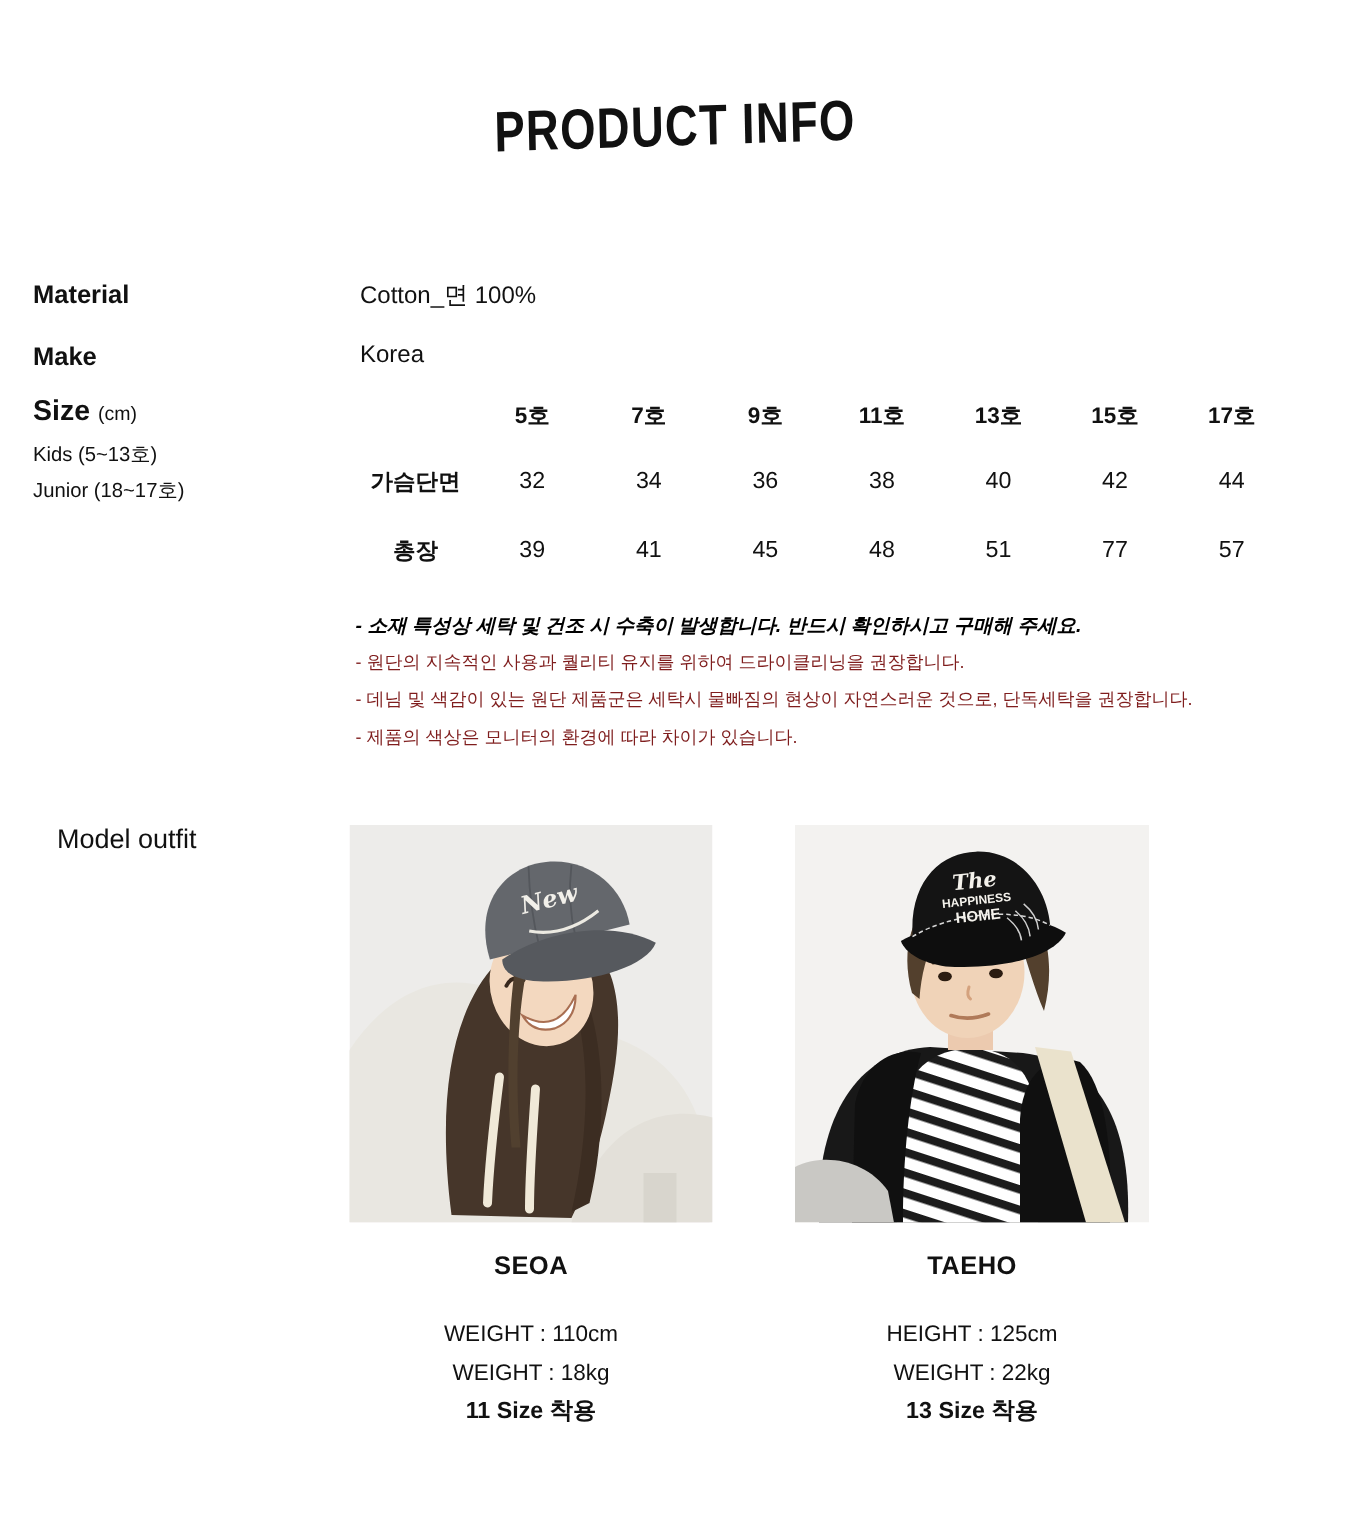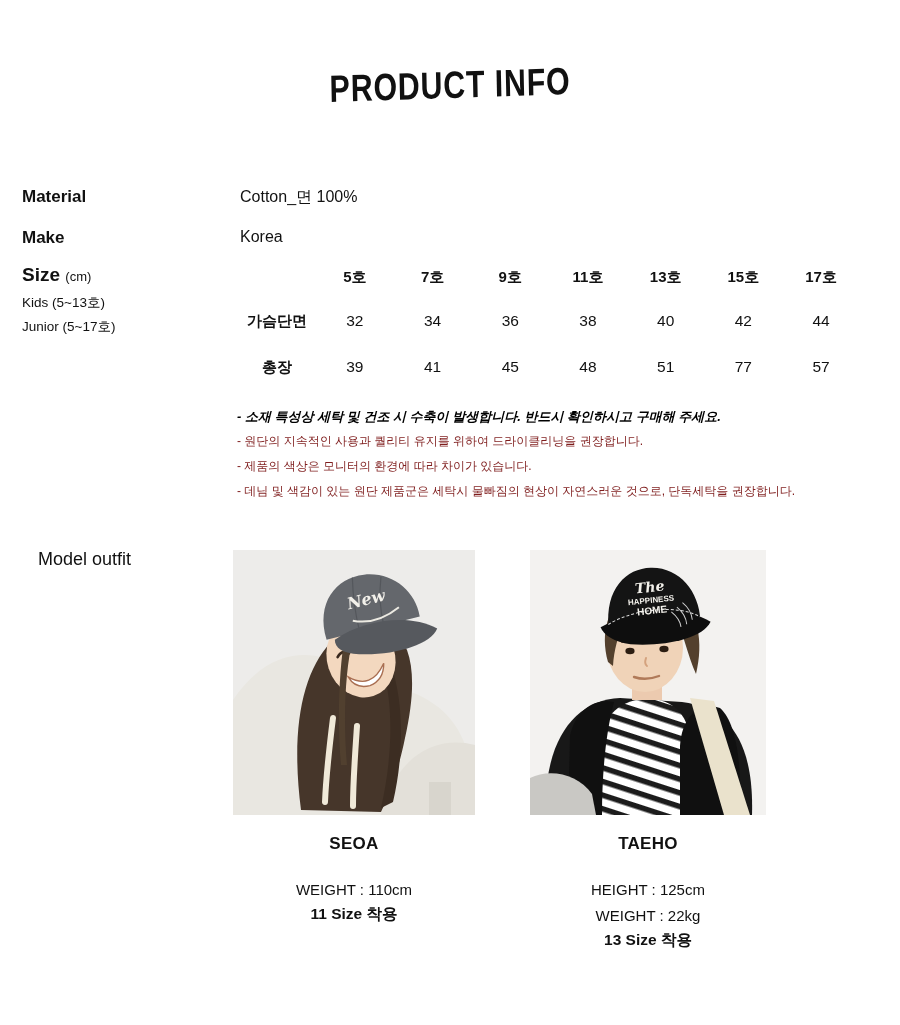--- a/index.html
+++ b/index.html
@@ -53,21 +53,21 @@
   <div class="val" style="top:187px">Cotton_면 100%</div>
 
   <div class="lbl" style="top:228px">Make</div>
   <div class="val" style="top:228px">Korea</div>
 
   <div class="size-lbl">
     <span>Size</span>
     <span class="size-unit">(cm)</span>
   </div>
   <div class="size-sub" style="top:294px">Kids (5~13호)</div>
-  <div class="size-sub" style="top:318px">Junior (5~17호)</div>
+  <div class="size-sub" style="top:318px">Junior (18~17호)</div>
 
   <table class="size-table">
     <thead>
       <tr>
         <th class="col-label"></th>
         <th>5호</th>
         <th>7호</th>
         <th>9호</th>
         <th>11호</th>
         <th>13호</th>
@@ -95,22 +95,22 @@
         <td>51</td>
         <td>77</td>
         <td>57</td>
       </tr>
     </tbody>
   </table>
 
   <div class="care-notes">
     <p class="first">- 소재 특성상 세탁 및 건조 시 수축이 발생합니다. 반드시 확인하시고 구매해 주세요.</p>
     <p>- 원단의 지속적인 사용과 퀄리티 유지를 위하여 드라이클리닝을 권장합니다.</p>
+    <p>- 데님 및 색감이 있는 원단 제품군은 세탁시 물빠짐의 현상이 자연스러운 것으로, 단독세탁을 권장합니다.</p>
     <p>- 제품의 색상은 모니터의 환경에 따라 차이가 있습니다.</p>
-    <p>- 데님 및 색감이 있는 원단 제품군은 세탁시 물빠짐의 현상이 자연스러운 것으로, 단독세탁을 권장합니다.</p>
   </div>
 
   <div class="model-outfit-lbl">Model outfit</div>
 
   <div class="model-card left">
     <svg class="photo" width="242" height="265" viewBox="0 0 242 265" xmlns="http://www.w3.org/2000/svg">
       <rect width="242" height="265" fill="#edecea"></rect>
 
       <path d="M-5,265 L-5,158 C22,112 58,98 92,108 L178,142 C218,157 236,188 239,228 L240,265 Z" fill="#e9e7e1"></path>
       <path d="M148,265 C163,205 203,185 242,195 L242,265 Z" fill="#e3e0d9"></path>
@@ -136,20 +136,21 @@
         <path d="M118,68 Q140,78 166,66" stroke="#eceae2" stroke-width="2" fill="none"></path>
       </g>
 
       <path d="M100,168 C96,200 93,228 92,252" stroke="#f0e9d8" stroke-width="6" fill="none" stroke-linecap="round"></path>
       <path d="M124,176 C122,205 120,232 120,256" stroke="#f0e9d8" stroke-width="6" fill="none" stroke-linecap="round"></path>
 
       <rect x="196" y="232" width="22" height="33" fill="#d8d5cd"></rect>
     </svg>
     <div class="model-name">SEOA</div>
     <div class="model-height">WEIGHT : 110cm</div>
+    <div class="model-weight">WEIGHT : 18kg</div>
     <div class="model-worn">11 Size 착용</div>
   </div>
 
   <div class="model-card right">
     <svg class="photo" width="236" height="265" viewBox="0 0 236 265" xmlns="http://www.w3.org/2000/svg">
       <defs>
         <pattern id="bstripes" width="12" height="13" patternUnits="userSpaceOnUse" patternTransform="rotate(18)">
           <rect width="12" height="13" fill="#ffffff"></rect>
           <rect width="12" height="5.5" fill="#1c1c1c"></rect>
         </pattern>

